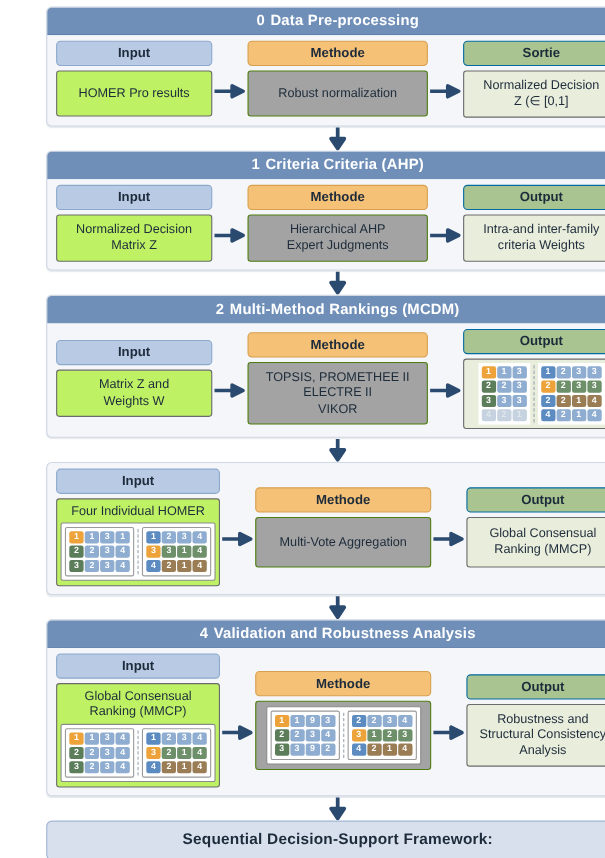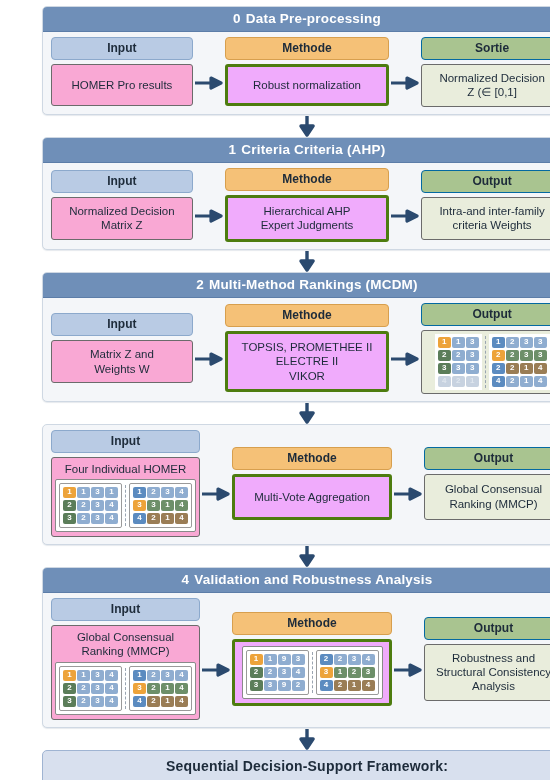--- a/index.html
+++ b/index.html
@@ -57,22 +57,22 @@
     flex-direction: column;
     align-items: center;
     justify-content: center;
     text-align: center;
     font-size: 11.5px;
     line-height: 1.25;
     padding: 6px 5px;
     border-radius: 3px;
     min-height: 42px;
   }
-  .cbody.input  { background: #f9a8d4; border: 1px solid #6b6b6b; }
-  .cbody.method { background: #f0abfc; border: 3px solid #4d7c0f; }
+  .cbody.input  { background: #bef264; border: 1px solid #6b6b6b; }
+  .cbody.method { background: #a3a3a3; border: 1px solid #4d7c0f; }
   .cbody.output { background: #e9eddc; border: 1px solid #6b6b6b; }
   .cbody .ln { display: block; white-space: nowrap; }
 
   
   .harrow {
     width: 35px;
     display: flex; align-items: center; justify-content: center;
     padding-top: 22px;
   }
   .harrow svg { display: block; }

